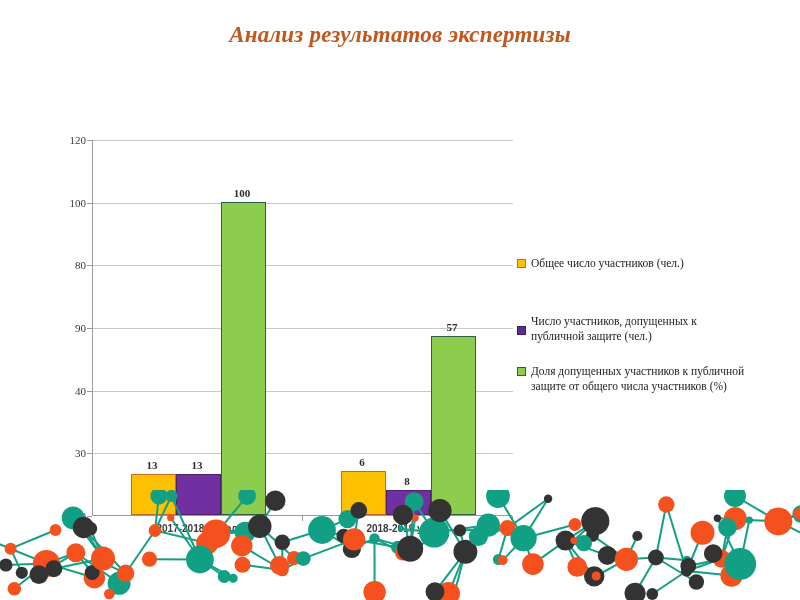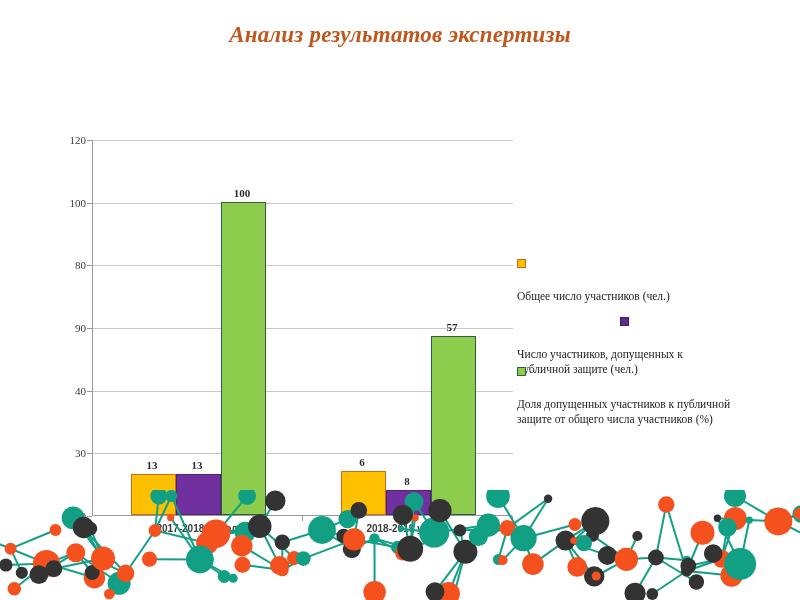--- a/index.html
+++ b/index.html
@@ -116,22 +116,21 @@
     position: absolute;
     left: 517px;
     top: 256px;
     width: 268px;
   }
   .legend-item {
     position: absolute;
     left: 0;
     display: flex;
     align-items: flex-start;
-    gap: 21px;
-    flex-direction: column;
+    gap: 5px;
   }
   .legend-swatch {
     width: 9px; height: 9px;
     margin-top: 3px;
     flex: 0 0 auto;
     box-sizing: border-box;
   }
   .legend-swatch.s0 { background: #FFC000; border: 1px solid #C96B1E; }
   .legend-swatch.s1 { background: #5B2D8E; border: 1px solid #3E1E63; }
   .legend-swatch.s2 { background: #8DCC4C; border: 1px solid #2F5E46; }

